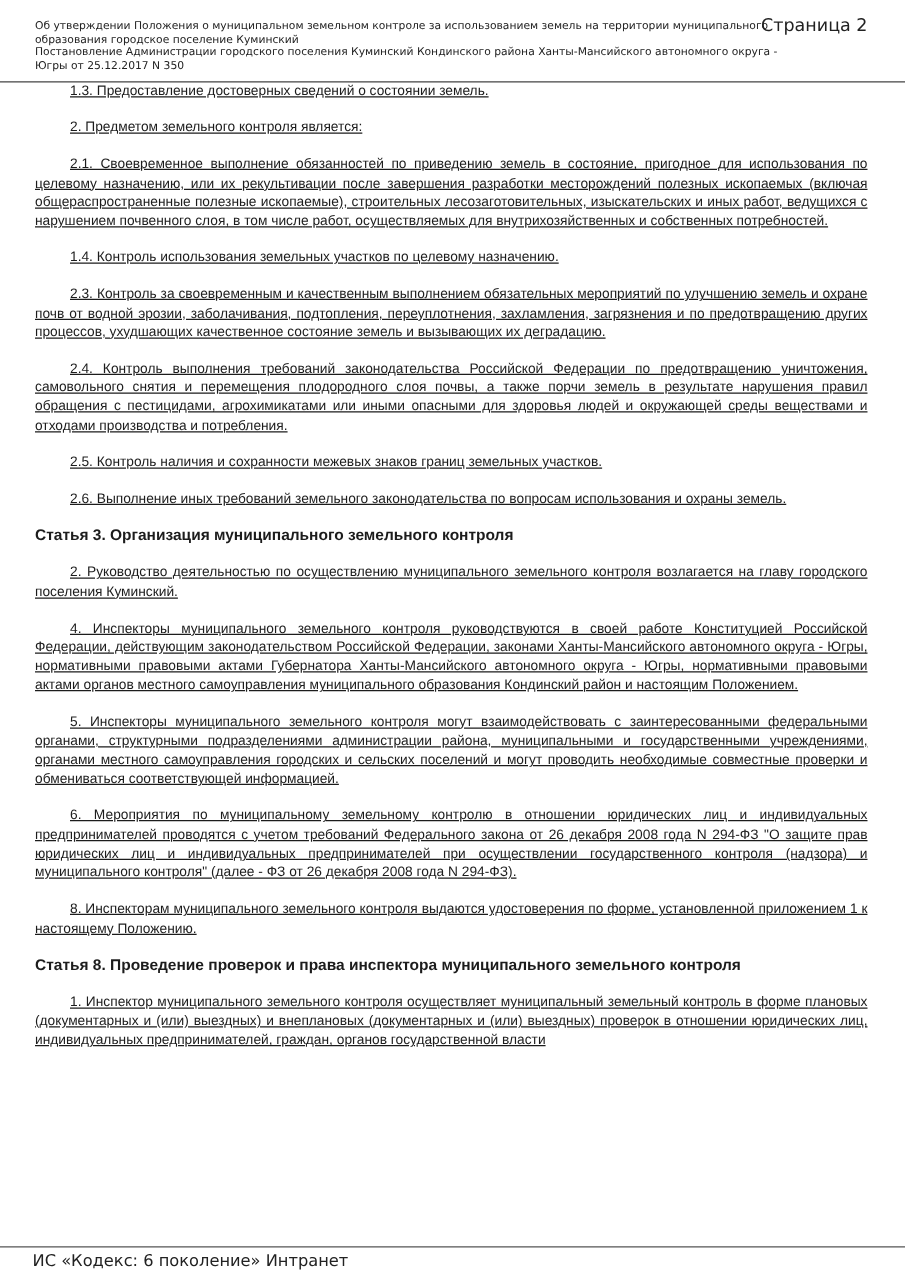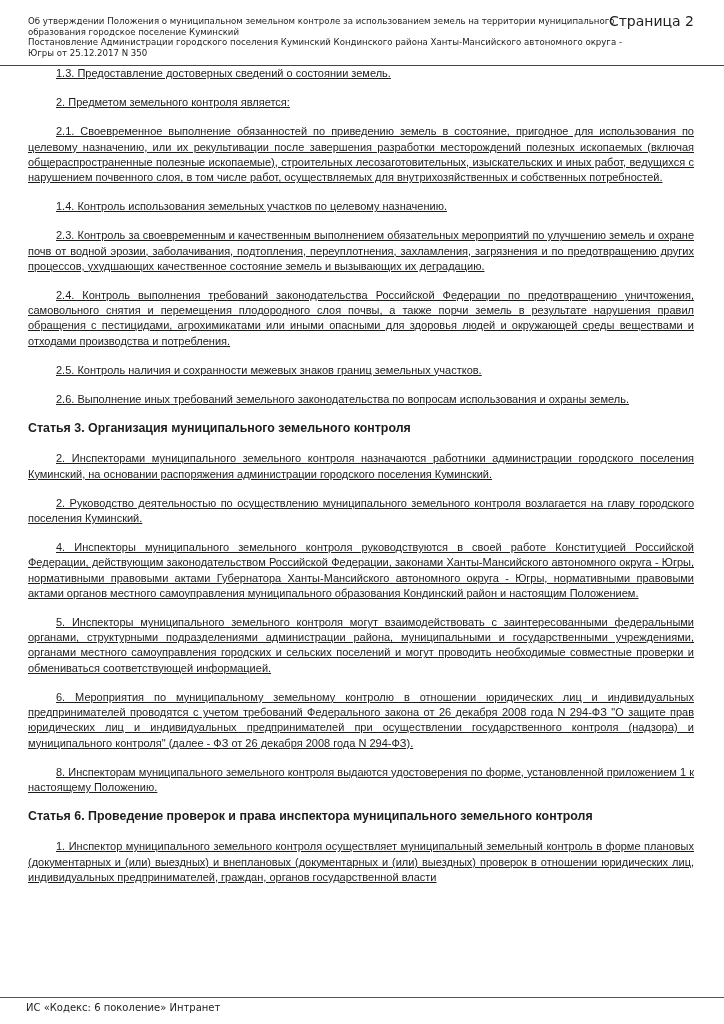--- a/index.html
+++ b/index.html
@@ -3,21 +3,21 @@
 <meta charset="utf-8">
 <style>
   html, body { margin:0; padding:0; background:#ffffff; }
   body { width:724px; height:1024px; position:relative; overflow:hidden; color:#1a1a1a; }
   .header { position:absolute; left:28px; top:16px; width:666px; font-family:"DejaVu Sans", sans-serif; font-size:8.6px; line-height:10.5px; color:#222; }
   .header .title { width:590px; }
   .header .sub { width:600px; }
   .header .page { position:absolute; right:0; top:0; font-size:14px; }
   .rule-top { position:absolute; left:0; width:724px; top:65px; height:1px; background:#444; }
   .rule-bottom { position:absolute; left:0; width:724px; top:997px; height:1px; background:#555; }
-  .footer { position:absolute; left:26px; top:1002px; font-family:"DejaVu Sans", sans-serif; font-size:10px; color:#222; }
+  .footer { position:absolute; left:26px; top:1002px; font-family:"DejaVu Sans", sans-serif; font-size:13px; color:#222; }
   .content { position:absolute; left:28px; top:66px; width:666px; font-family:"Liberation Sans", sans-serif; font-size:11px; line-height:15.2px; color:#1c1c1c; }
   .p { text-align:justify; text-indent:28px; margin:0 0 14px 0;text-decoration:underline; }
   .h { font-weight:bold; font-size:12.4px; margin:4px 0 15px 0; }
 </style>
 </head>
 <body>
 
 <div class="header">
   <div class="title">Об утверждении Положения о муниципальном земельном контроле за использованием земель на территории муниципального образования городское поселение Куминский</div>
   <div class="sub">Постановление Администрации городского поселения Куминский Кондинского района Ханты-Мансийского автономного округа - Югры от 25.12.2017 N 350</div>
@@ -28,24 +28,23 @@
 <div class="content">
   <p class="p">1.3. Предоставление достоверных сведений о состоянии земель.</p>
   <p class="p">2. Предметом земельного контроля является:</p>
   <p class="p">2.1. Своевременное выполнение обязанностей по приведению земель в состояние, пригодное для использования по целевому назначению, или их рекультивации после завершения разработки месторождений полезных ископаемых (включая общераспространенные полезные ископаемые), строительных лесозаготовительных, изыскательских и иных работ, ведущихся с нарушением почвенного слоя, в том числе работ, осуществляемых для внутрихозяйственных и собственных потребностей.</p>
   <p class="p">1.4. Контроль использования земельных участков по целевому назначению.</p>
   <p class="p">2.3. Контроль за своевременным и качественным выполнением обязательных мероприятий по улучшению земель и охране почв от водной эрозии, заболачивания, подтопления, переуплотнения, захламления, загрязнения и по предотвращению других процессов, ухудшающих качественное состояние земель и вызывающих их деградацию.</p>
   <p class="p">2.4. Контроль выполнения требований законодательства Российской Федерации по предотвращению уничтожения, самовольного снятия и перемещения плодородного слоя почвы, а также порчи земель в результате нарушения правил обращения с пестицидами, агрохимикатами или иными опасными для здоровья людей и окружающей среды веществами и отходами производства и потребления.</p>
   <p class="p">2.5. Контроль наличия и сохранности межевых знаков границ земельных участков.</p>
   <p class="p">2.6. Выполнение иных требований земельного законодательства по вопросам использования и охраны земель.</p>
   <div class="h">Статья 3. Организация муниципального земельного контроля</div>
-  <p class="p">2. Инспекторами муниципального земельного контроля назначаются работники администрации городского поселения Куминский, на основании распоряжения администрации городского поселения Куминский.</p>
   <p class="p">2. Руководство деятельностью по осуществлению муниципального земельного контроля возлагается на главу городского поселения Куминский.</p>
   <p class="p">4. Инспекторы муниципального земельного контроля руководствуются в своей работе Конституцией Российской Федерации, действующим законодательством Российской Федерации, законами Ханты-Мансийского автономного округа - Югры, нормативными правовыми актами Губернатора Ханты-Мансийского автономного округа - Югры, нормативными правовыми актами органов местного самоуправления муниципального образования Кондинский район и настоящим Положением.</p>
   <p class="p">5. Инспекторы муниципального земельного контроля могут взаимодействовать с заинтересованными федеральными органами, структурными подразделениями администрации района, муниципальными и государственными учреждениями, органами местного самоуправления городских и сельских поселений и могут проводить необходимые совместные проверки и обмениваться соответствующей информацией.</p>
   <p class="p">6. Мероприятия по муниципальному земельному контролю в отношении юридических лиц и индивидуальных предпринимателей проводятся с учетом требований Федерального закона от 26 декабря 2008 года N 294-ФЗ "О защите прав юридических лиц и индивидуальных предпринимателей при осуществлении государственного контроля (надзора) и муниципального контроля" (далее - ФЗ от 26 декабря 2008 года N 294-ФЗ).</p>
   <p class="p">8. Инспекторам муниципального земельного контроля выдаются удостоверения по форме, установленной приложением 1 к настоящему Положению.</p>
-  <div class="h">Статья 6. Проведение проверок и права инспектора муниципального земельного контроля</div>
+  <div class="h">Статья 8. Проведение проверок и права инспектора муниципального земельного контроля</div>
   <p class="p">1. Инспектор муниципального земельного контроля осуществляет муниципальный земельный контроль в форме плановых (документарных и (или) выездных) и внеплановых (документарных и (или) выездных) проверок в отношении юридических лиц, индивидуальных предпринимателей, граждан, органов государственной власти</p>
 </div>
 
 <div class="rule-bottom"></div>
 <div class="footer">ИС «Кодекс: 6 поколение» Интранет</div>
 
 </body></html>

